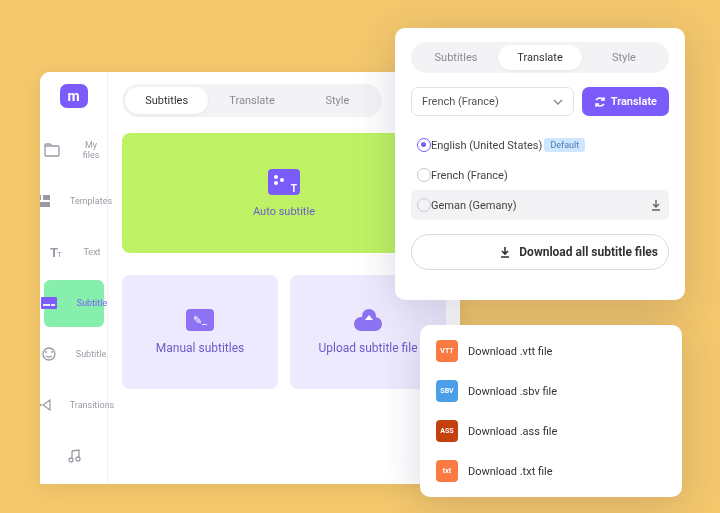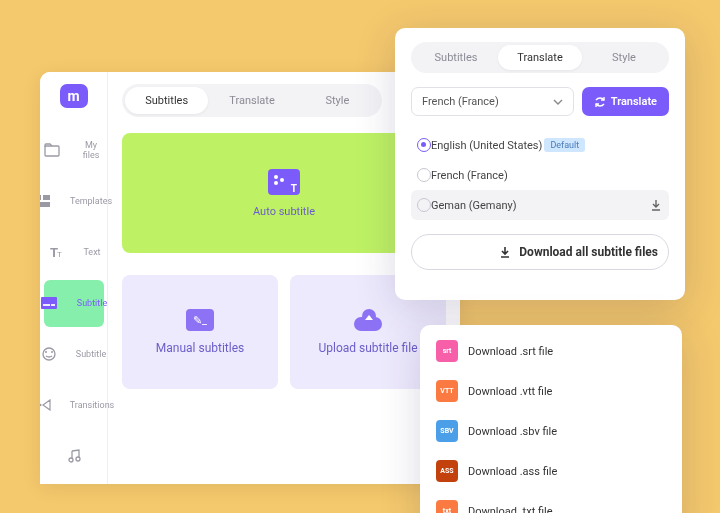--- a/index.html
+++ b/index.html
@@ -201,24 +201,20 @@
         <svg width="14" height="14" viewBox="0 0 14 14">
           <path d="M7 2 L7 9 M4 6 L7 9 L10 6 M3 12 L11 12" fill="none" stroke="#333" stroke-width="1.6"></path>
         </svg>
       </span>
     <span>Download all subtitle files</span>
   </div>
 </div>
 
 <div class="file-panel">
   <div class="file-row">
-    <div class="fbadge" style="background:#f75fa8">srt</div>
-    <span>Download .srt file</span>
-  </div>
-  <div class="file-row">
     <div class="fbadge" style="background:#fb7a41">VTT</div>
     <span>Download .vtt file</span>
   </div>
   <div class="file-row">
     <div class="fbadge" style="background:#4b9fe8">SBV</div>
     <span>Download .sbv file</span>
   </div>
   <div class="file-row">
     <div class="fbadge" style="background:#c2410c">ASS</div>
     <span>Download .ass file</span>

